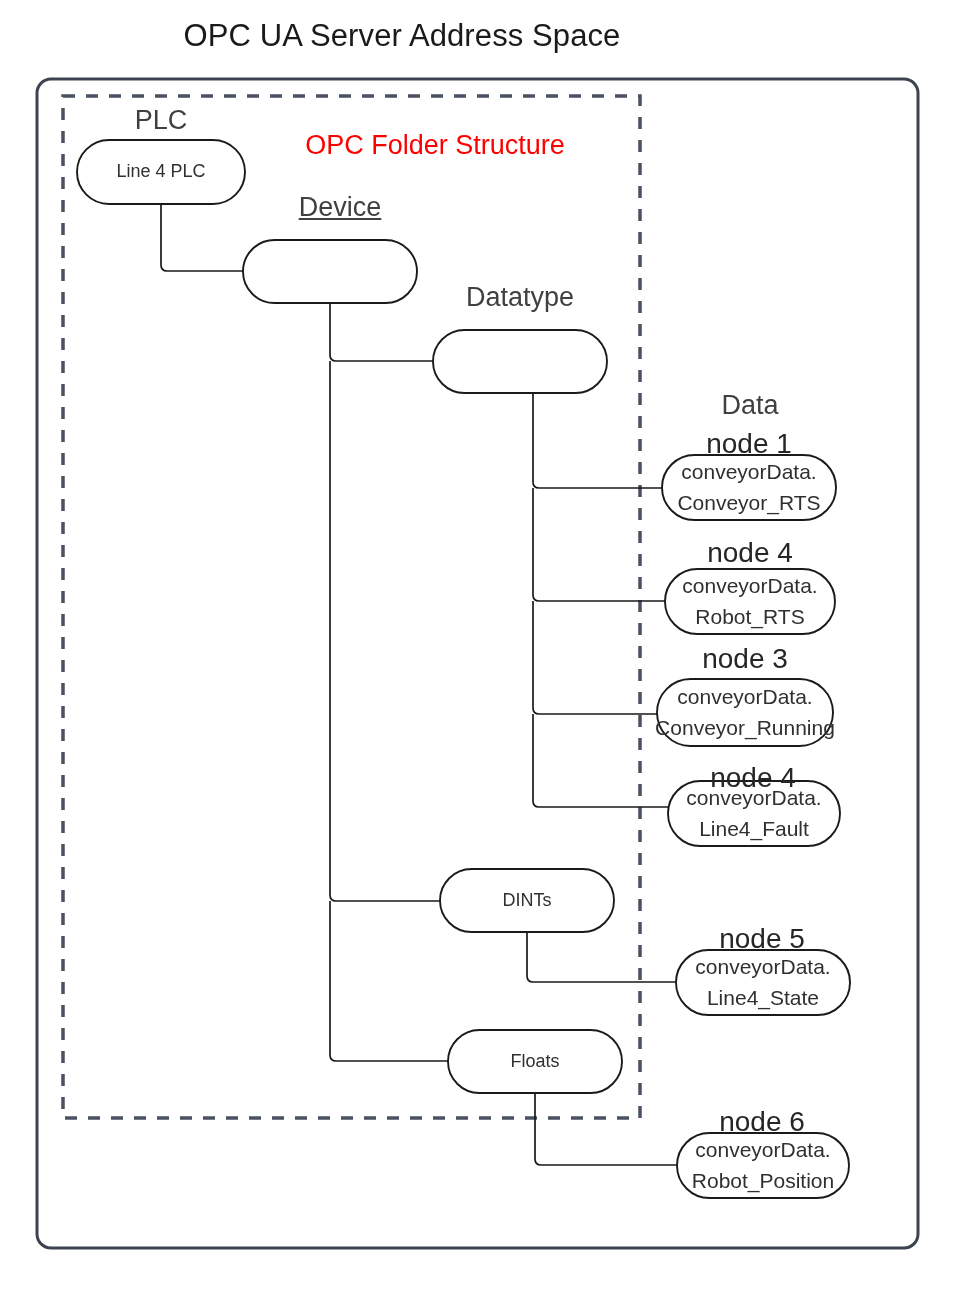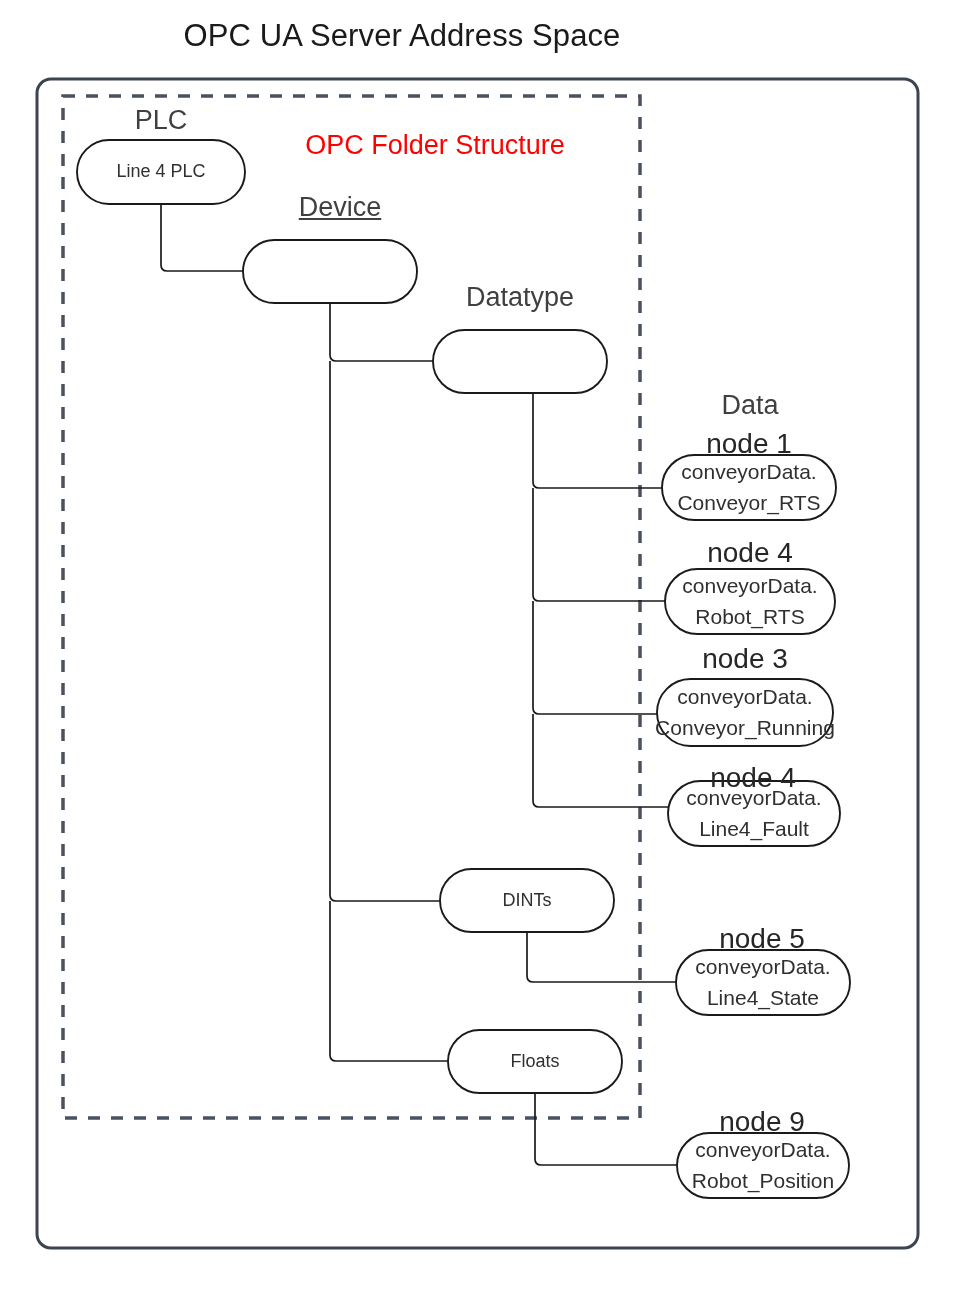--- a/index.html
+++ b/index.html
@@ -138,21 +138,21 @@
   </div>
   <div class="node-box-text t-folder" style="left:448px; top:1030px; width:174px; height:63px;">
     <span class="line">Floats</span>
   </div>
 
   <div class="node-caption" style="left:669px; top:428px; width:160px;">node 1</div>
   <div class="node-caption" style="left:670px; top:537px; width:160px;">node 4</div>
   <div class="node-caption" style="left:665px; top:643px; width:160px;">node 3</div>
   <div class="node-caption" style="left:673px; top:762px; width:160px;">node 4</div>
   <div class="node-caption" style="left:682px; top:923px; width:160px;">node 5</div>
-  <div class="node-caption" style="left:682px; top:1106px; width:160px;">node 9</div>
+  <div class="node-caption" style="left:682px; top:1106px; width:160px;">node 6</div>
 
   <div class="node-box-text t-leaf" style="left:662px; top:455px; width:174px; height:65px;">
     <span class="line">conveyorData.</span>
     <span class="line">Conveyor_RTS</span>
   </div>
   <div class="node-box-text t-leaf" style="left:665px; top:569px; width:170px; height:65px;">
     <span class="line">conveyorData.</span>
     <span class="line">Robot_RTS</span>
   </div>
   <div class="node-box-text t-leaf" style="left:657px; top:679px; width:176px; height:67px;">

